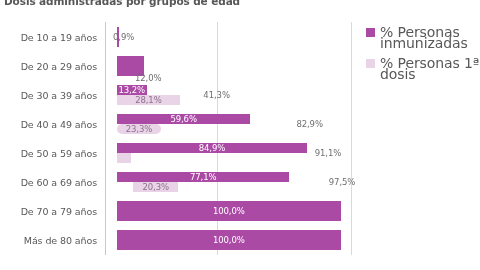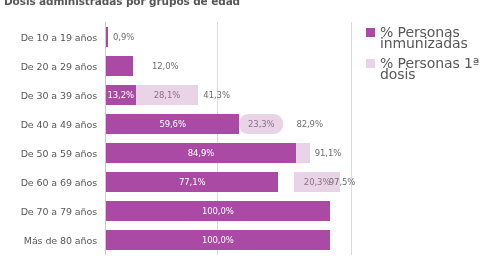--- a/index.html
+++ b/index.html
@@ -89,26 +89,27 @@
     top: 50%;
     transform: translateY(-50%);
     font-size: 9.5px;
     color: #58585a;
     white-space: nowrap;
     text-align: right;
     letter-spacing: -0.1px;
   }
   .bar-wrap {
     position: absolute;
-    left: 106px;
+    left: 117px;
     top: 50%;
     transform: translateY(-50%);
     height: 20px;
     display: flex;
     align-items: stretch;
+    flex-direction: column;
   }
   .seg {
     height: 20px;
     display: flex;
     align-items: center;
     justify-content: center;
     overflow: hidden;
     box-sizing: border-box;
   }
   .seg-primary { background: #ab4aa5; }
@@ -214,21 +215,21 @@
         <div class="bar-wrap">
           <div class="seg seg-primary" style="width: 2.01273px;"></div>
         </div>
         <div class="total-label" style="left: 113.013px;">0,9%</div>
       </div>
       <div class="cat-row" style="top: 29.125px; height: 29.125px;">
         <div class="cat-label">De 20 a 29 años</div>
         <div class="bar-wrap">
           <div class="seg seg-primary" style="width: 26.8364px;"></div>
         </div>
-        <div class="total-label" style="left: 152px;">12,0%</div>
+        <div class="total-label" style="left: 135px; margin-top: 12px;">12,0%</div>
       </div>
       <div class="cat-row" style="top: 58.25px; height: 29.125px;">
         <div class="cat-label">De 30 a 39 años</div>
         <div class="bar-wrap">
           <div class="seg seg-primary" style="width: 29.52px;">
             <span class="seg-label">13,2%</span>
           </div>
           <div class="seg seg-secondary" style="width: 62.8418px;">
             <span class="seg-label">28,1%</span>
           </div>

